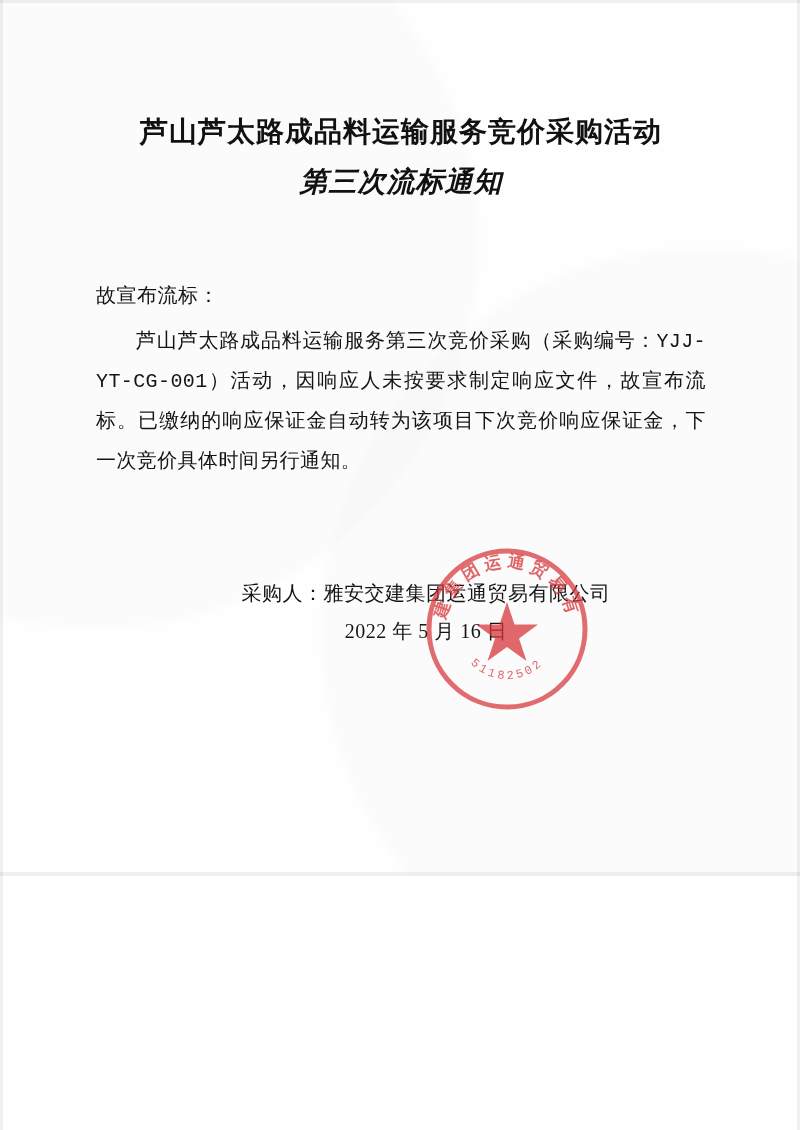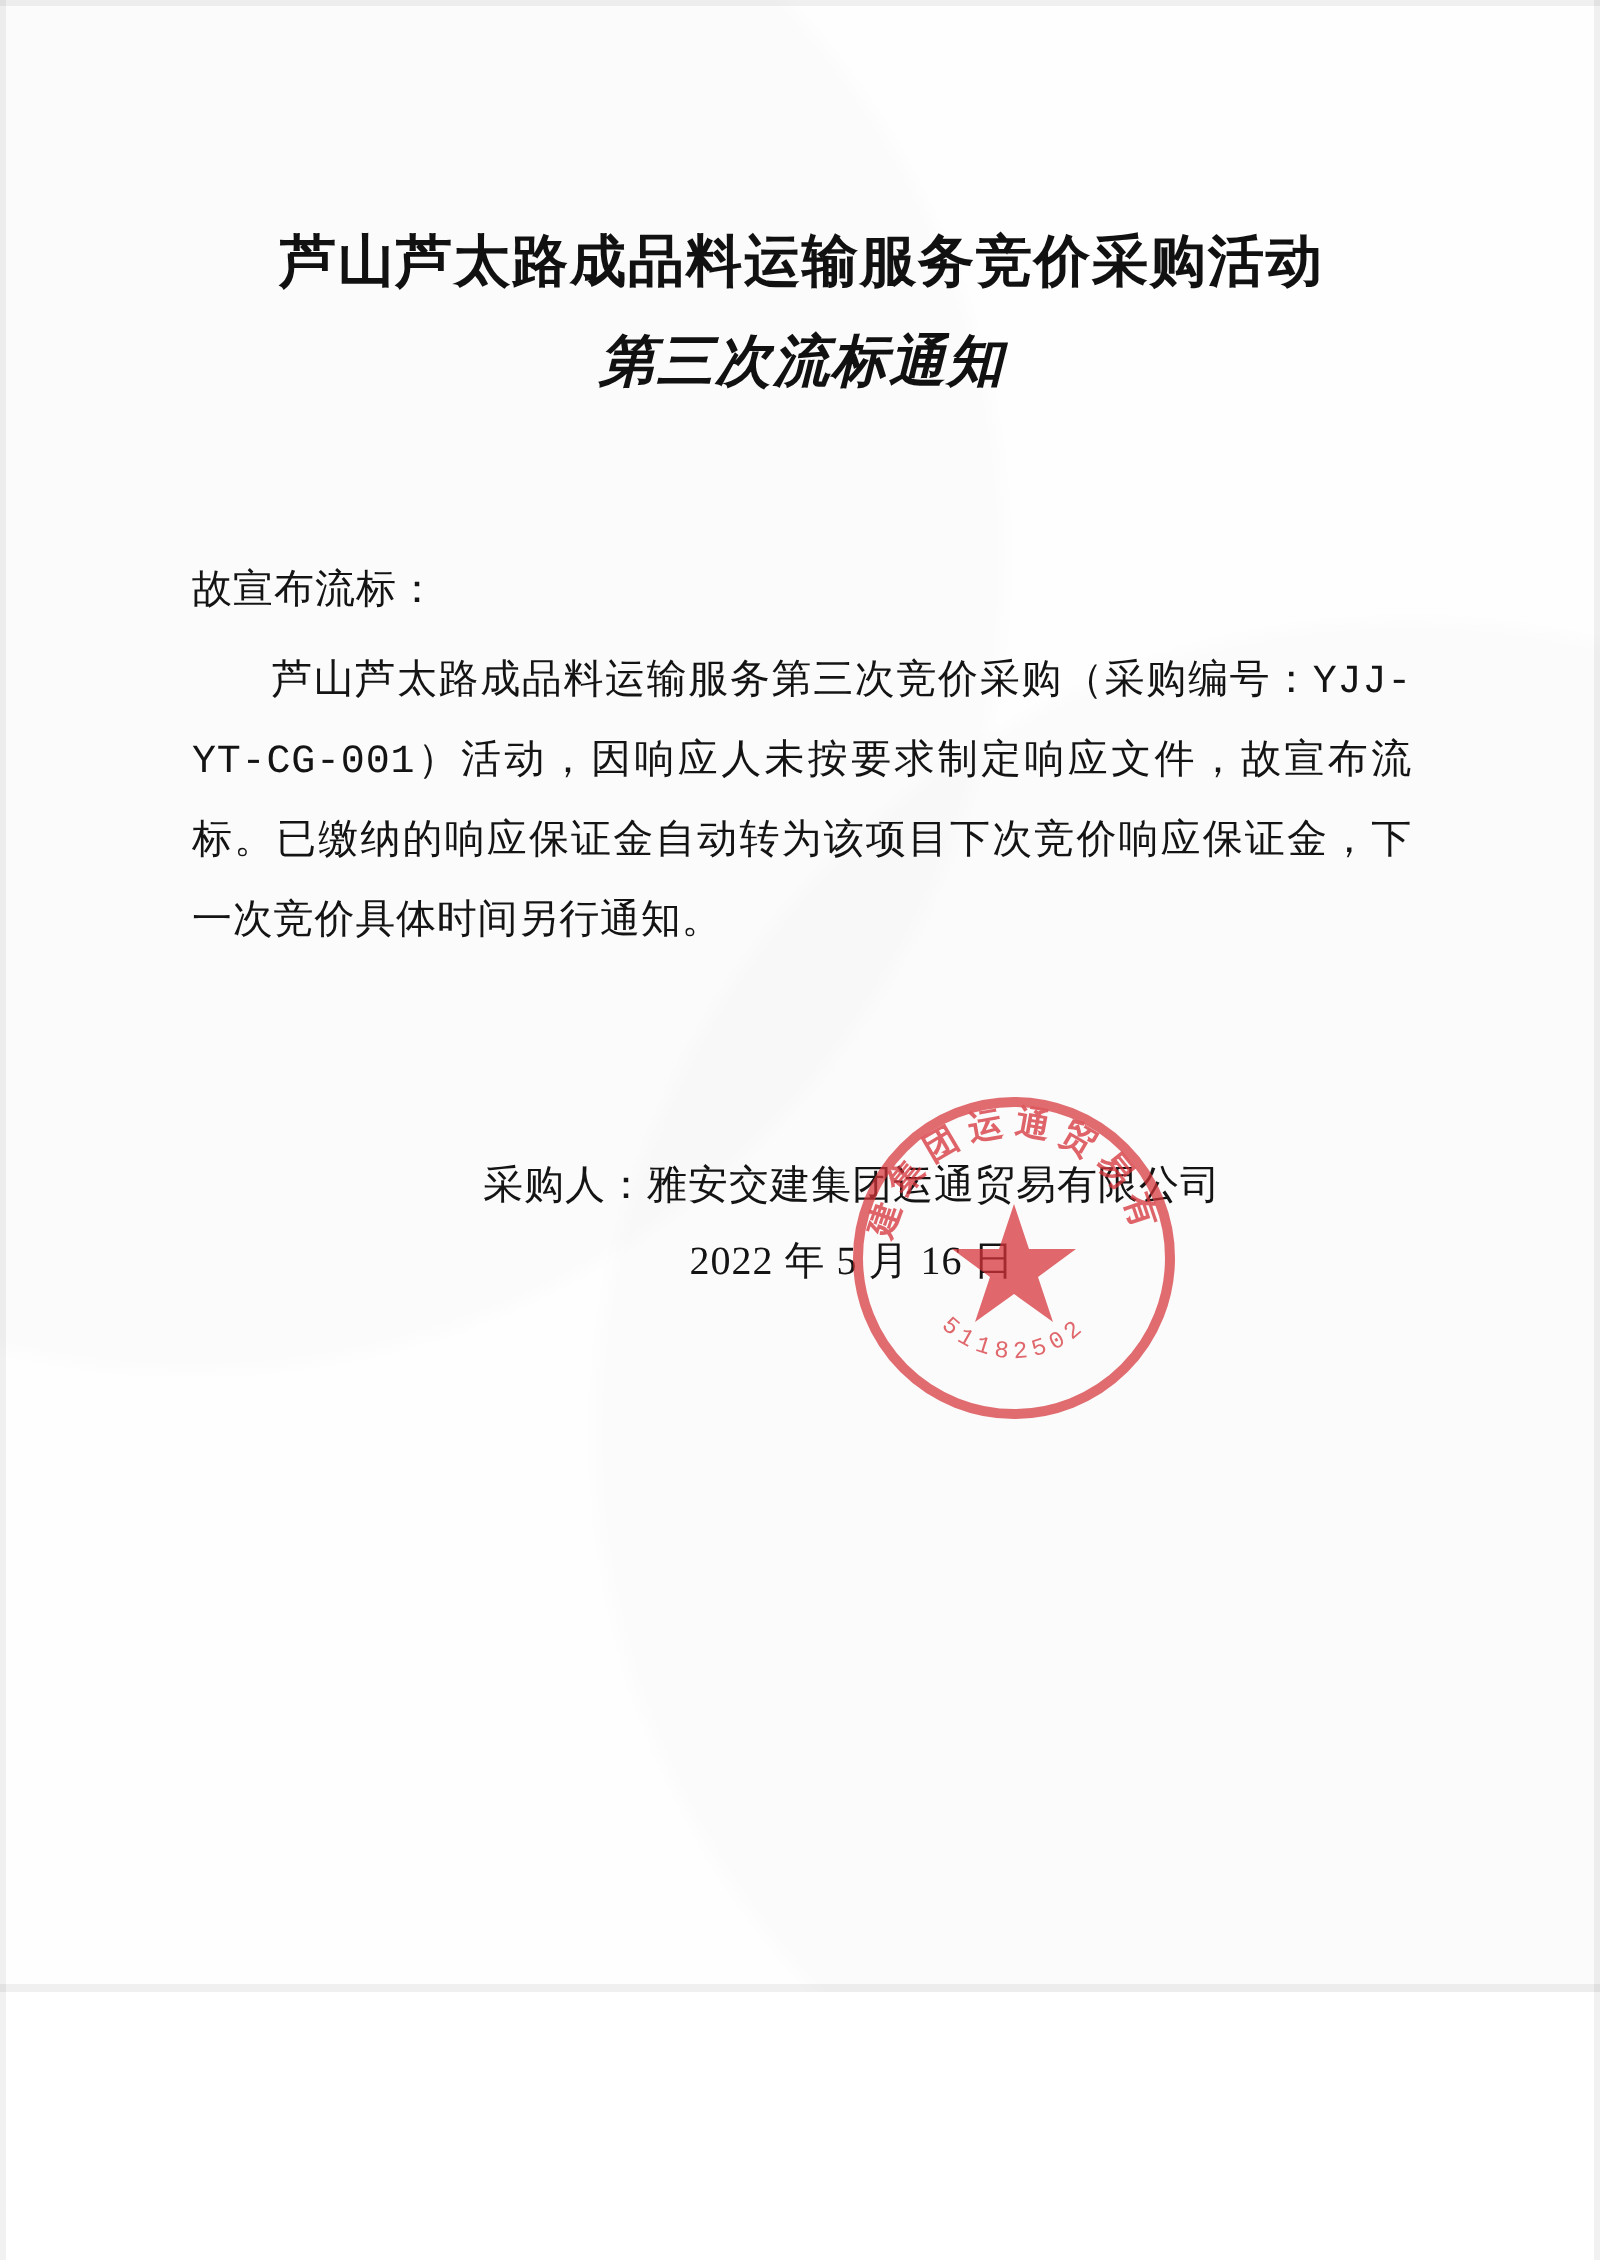--- a/index.html
+++ b/index.html
@@ -13,21 +13,21 @@
     position: relative;
     overflow: hidden;
     font-family: "Liberation Serif", "DejaVu Serif", serif;
   }
 
   .page {
     position: absolute;
     left: 0;
     top: 0;
     width: 800px;
-    height: 996px;
+    height: 876px;
     background: #fefefe;
     background-image:
       radial-gradient(circle at 12% 28%, rgba(0,0,0,0.012) 0 40%, rgba(0,0,0,0) 41%),
       radial-gradient(circle at 88% 72%, rgba(0,0,0,0.012) 0 40%, rgba(0,0,0,0) 41%);
     box-sizing: border-box;
   }
 
   .scan-edge-top, .scan-edge-bottom, .scan-edge-left, .scan-edge-right {
     position: absolute;
     background: rgba(0,0,0,0.055);

